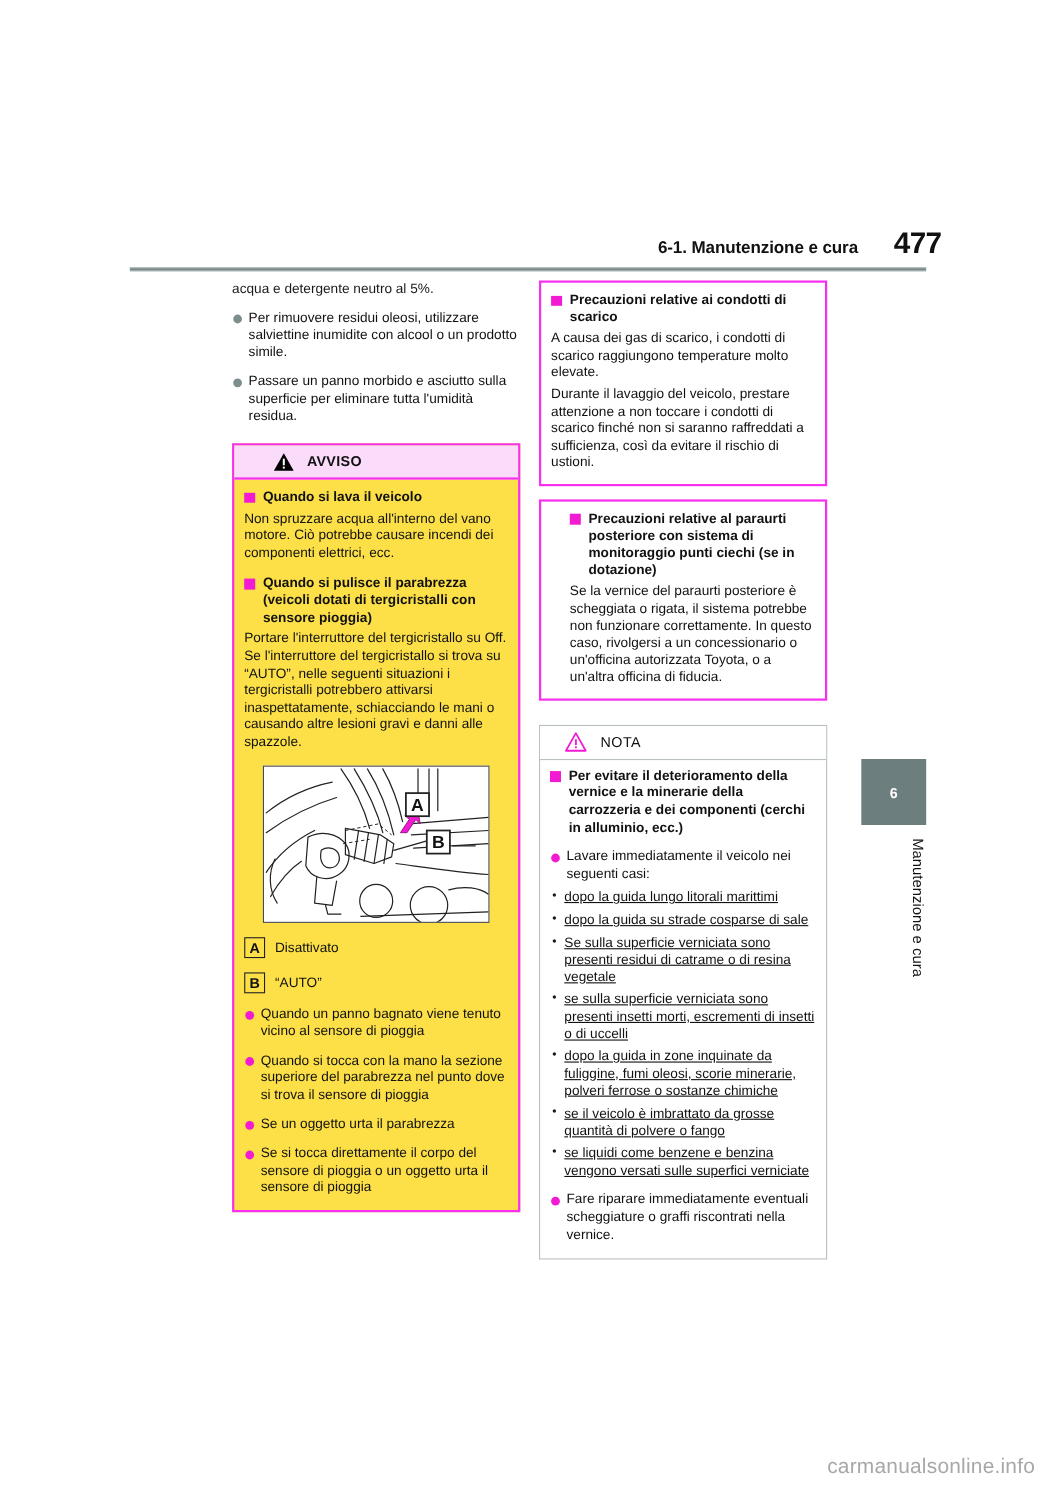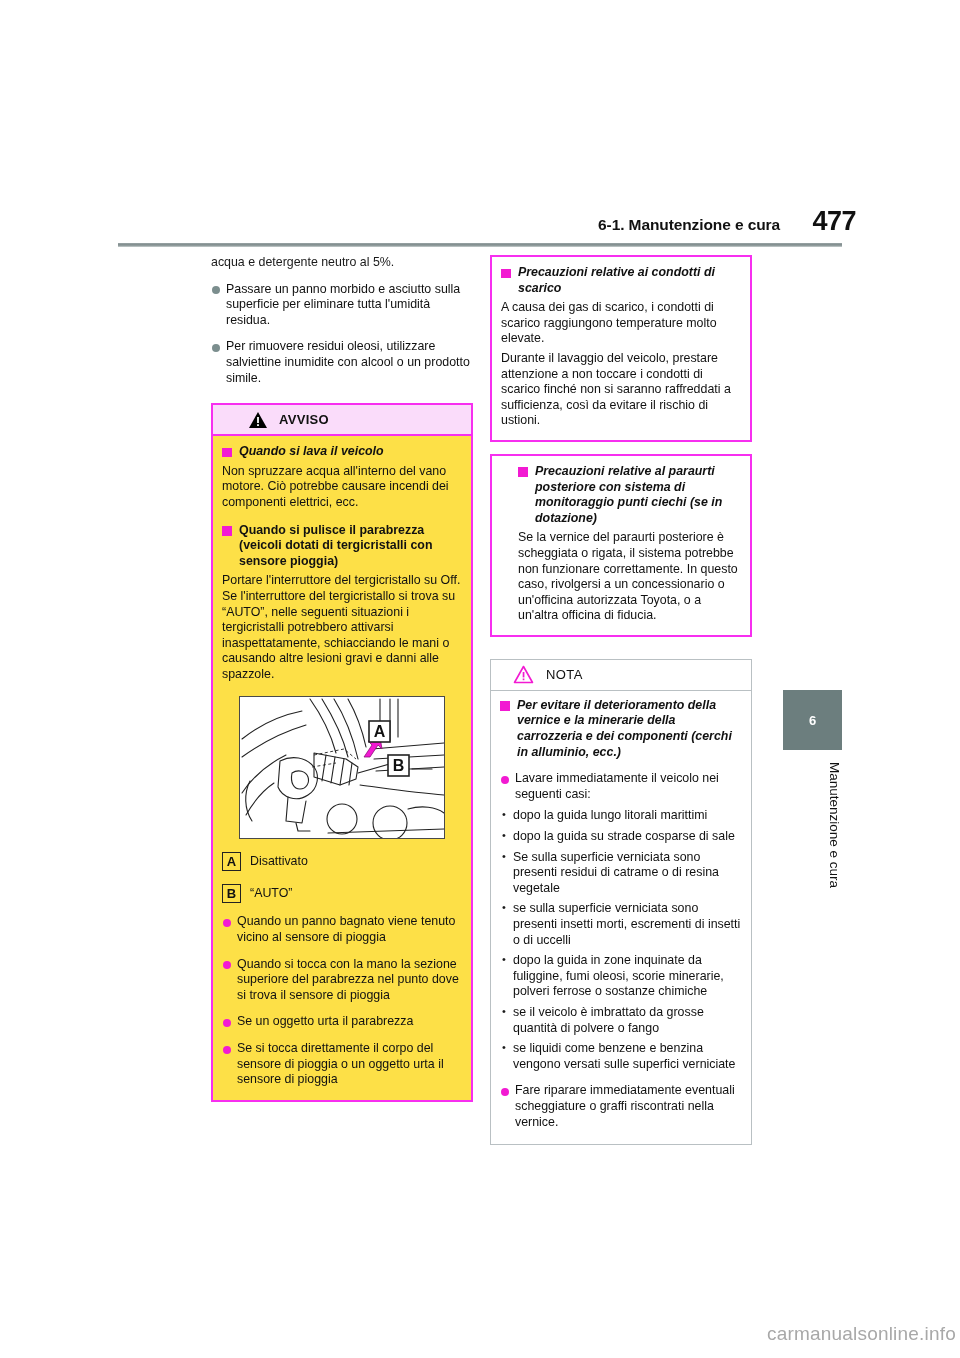--- a/index.html
+++ b/index.html
@@ -105,21 +105,21 @@
     padding: 8px 9px 11px 9px;
   }
   .info-box + .info-box { margin-top: 12px; padding-left: 26px; }
 
   
   .sq-head {
     position: relative; padding-left: 17px;
     font-size: 12.4px; font-weight: bold; line-height: 15.6px;
     margin-top: 12px;
   }
-  .sq-head:first-child { margin-top: 0; font-style: italic; }
+  .sq-head:first-child { margin-top: 0; }
   .sq-head::before {
     content: ""; position: absolute; left: 0px; top: 3.5px;
     width: 9.5px; height: 9.5px; background: #f21ad2;
   }
 
   .para { font-size: 12.4px; line-height: 15.6px; margin-top: 4px; }
   .para.tight { margin-top: 0px; }
 
   
   .illus {
@@ -157,42 +157,42 @@
     font-size: 13.5px; color: #111;
     writing-mode: vertical-rl;
     text-orientation: mixed;
     white-space: nowrap;
     text-align: left;
     padding-left: 18px;
   }
 
   
   .watermark {
-    position: absolute; right: 4px; bottom: 13px;
+    position: absolute; right: 19px; bottom: 13px;
     font-size: 19px; color: #a8a8a8; letter-spacing: 0.2px;
   }
 </style>
 </head>
 <body>
 
 <div class="page">
 
   <div class="page-header">
     <div class="header-section">6-1. Manutenzione e cura</div>
     <div class="header-pageno">477</div>
   </div>
   <div class="header-rule"></div>
 
   <div class="col-left">
 
     <div class="body-text">acqua e detergente neutro al 5%.</div>
 
     <ul>
+      <li class="bullet">Per rimuovere residui oleosi, utilizzare salviettine inumidite con alcool o un prodotto simile.</li>
       <li class="bullet">Passare un panno morbido e asciutto sulla superficie per eliminare tutta l'umidità residua.</li>
-      <li class="bullet">Per rimuovere residui oleosi, utilizzare salviettine inumidite con alcool o un prodotto simile.</li>
     </ul>
 
     <div class="warn-box">
       <div class="warn-head">
         <svg class="tri-solid" viewBox="0 0 20 18">
           <polygon points="10,1 19,17 1,17" fill="#000"></polygon>
           <rect x="9.1" y="6" width="1.8" height="6" fill="#fff"></rect>
           <rect x="9.1" y="13.2" width="1.8" height="1.8" fill="#fff"></rect>
         </svg>
         <div class="warn-head-title">AVVISO</div>
@@ -316,21 +316,21 @@
         <div class="nota-head-title">NOTA</div>
       </div>
 
       <div class="nota-body">
         <div class="sq-head">Per evitare il deterioramento della vernice e la minerarie della carrozzeria e dei componenti (cerchi in alluminio, ecc.)</div>
 
         <ul>
           <li class="bullet magenta">Lavare immediatamente il veicolo nei seguenti casi:</li>
         </ul>
 
-        <ul style="margin-top:6px;">
+        <ul style="margin-top:6px;text-decoration:underline;">
           <li class="dash">dopo la guida lungo litorali marittimi</li>
           <li class="dash">dopo la guida su strade cosparse di sale</li>
           <li class="dash">Se sulla superficie verniciata sono presenti residui di catrame o di resina vegetale</li>
           <li class="dash">se sulla superficie verniciata sono presenti insetti morti, escrementi di insetti o di uccelli</li>
           <li class="dash">dopo la guida in zone inquinate da fuliggine, fumi oleosi, scorie minerarie, polveri ferrose o sostanze chimiche</li>
           <li class="dash">se il veicolo è imbrattato da grosse quantità di polvere o fango</li>
           <li class="dash">se liquidi come benzene e benzina vengono versati sulle superfici verniciate</li>
         </ul>
 
         <ul>

